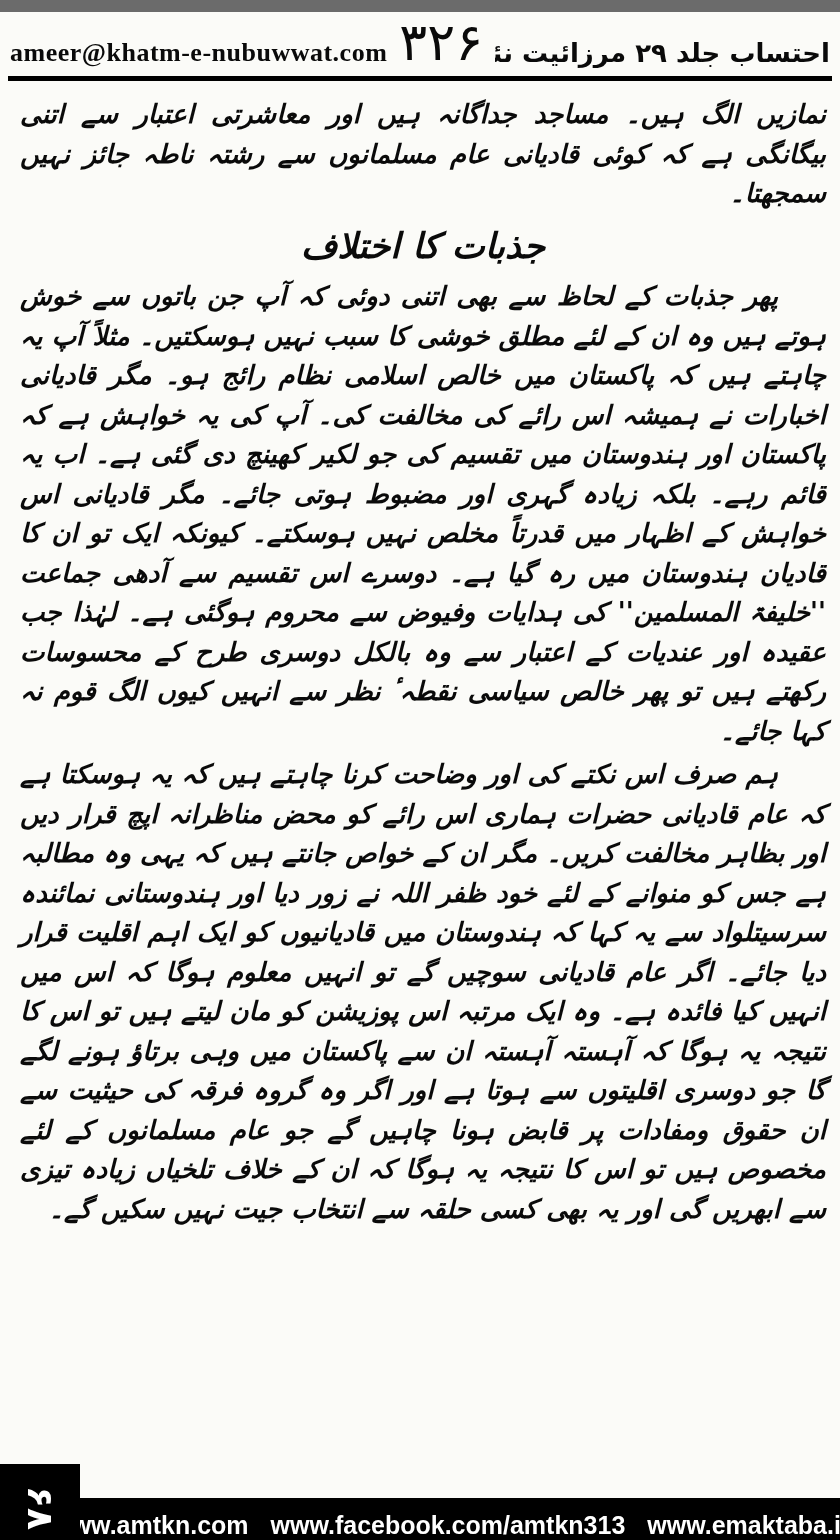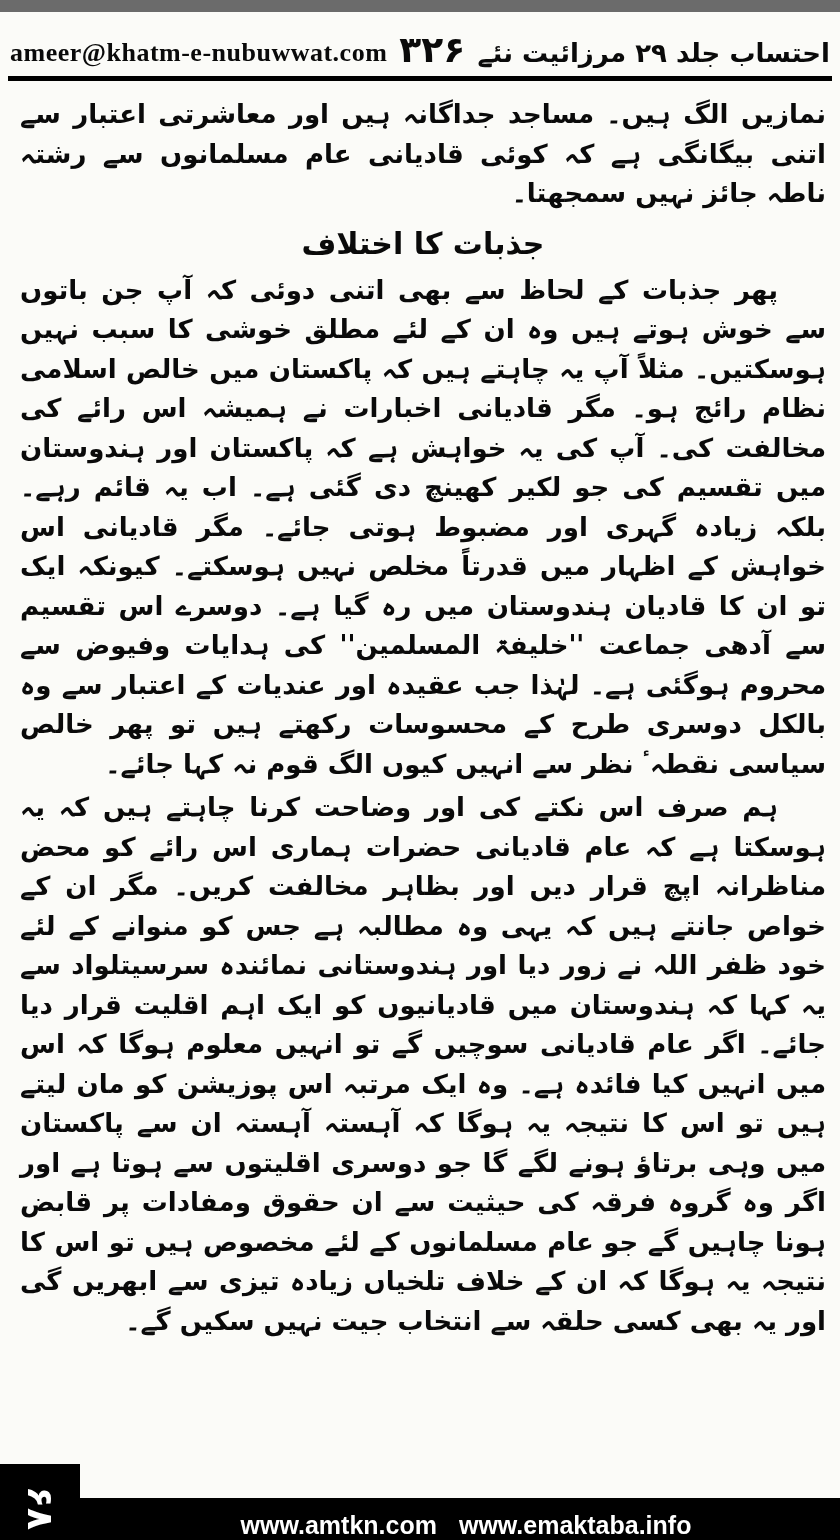--- a/index.html
+++ b/index.html
@@ -26,22 +26,22 @@
     height: 62px;
   }
   .header .email {
     font-family: "Liberation Serif", serif;
     font-weight: bold;
     font-size: 26px;
     letter-spacing: 0.5px;
     white-space: nowrap;
   }
   .header .pageno {
-    font-size: 36px;
-    font-weight: bold;
+    font-size: 52px;
+    font-weight: normal;
     line-height: 1;
     white-space: nowrap;
   }
   .header .booktitle {
     direction: rtl;
     font-weight: bold;
     font-size: 26px;
     white-space: nowrap;
     overflow: hidden;
   }
@@ -54,25 +54,26 @@
   
   .body {
     direction: rtl;
     text-align: justify;
     padding: 14px 14px 0 20px;
     font-size: 26px;
     font-weight: bold;
     line-height: 1.52;
     height: 1380px;
     overflow: hidden;
+    font-style: italic;
   }
   .body p { text-indent: 48px; margin-bottom: 4px; }
   .body p.noindent { text-indent: 0; }
   .body h2 {
-    font-size: 30px;
+    font-size: 35px;
     font-weight: bold;
     margin: 10px 0 8px 0;
     line-height: 1.3;
   }
   .body h2.center { text-align: center; }
   .body h2.left  { text-align: left; }
 
   
   .footer {
     position: absolute;
@@ -134,16 +135,17 @@
 
 
   </main>
 
   <div class="pagebox">
     <span class="num">۶۸</span>
   </div>
 
   <footer class="footer">
     <span>www.amtkn.com</span>
+    <span>www.facebook.com/amtkn313</span>
     <span>www.emaktaba.info</span>
   </footer>
 
 </div>
 
 </body></html>

